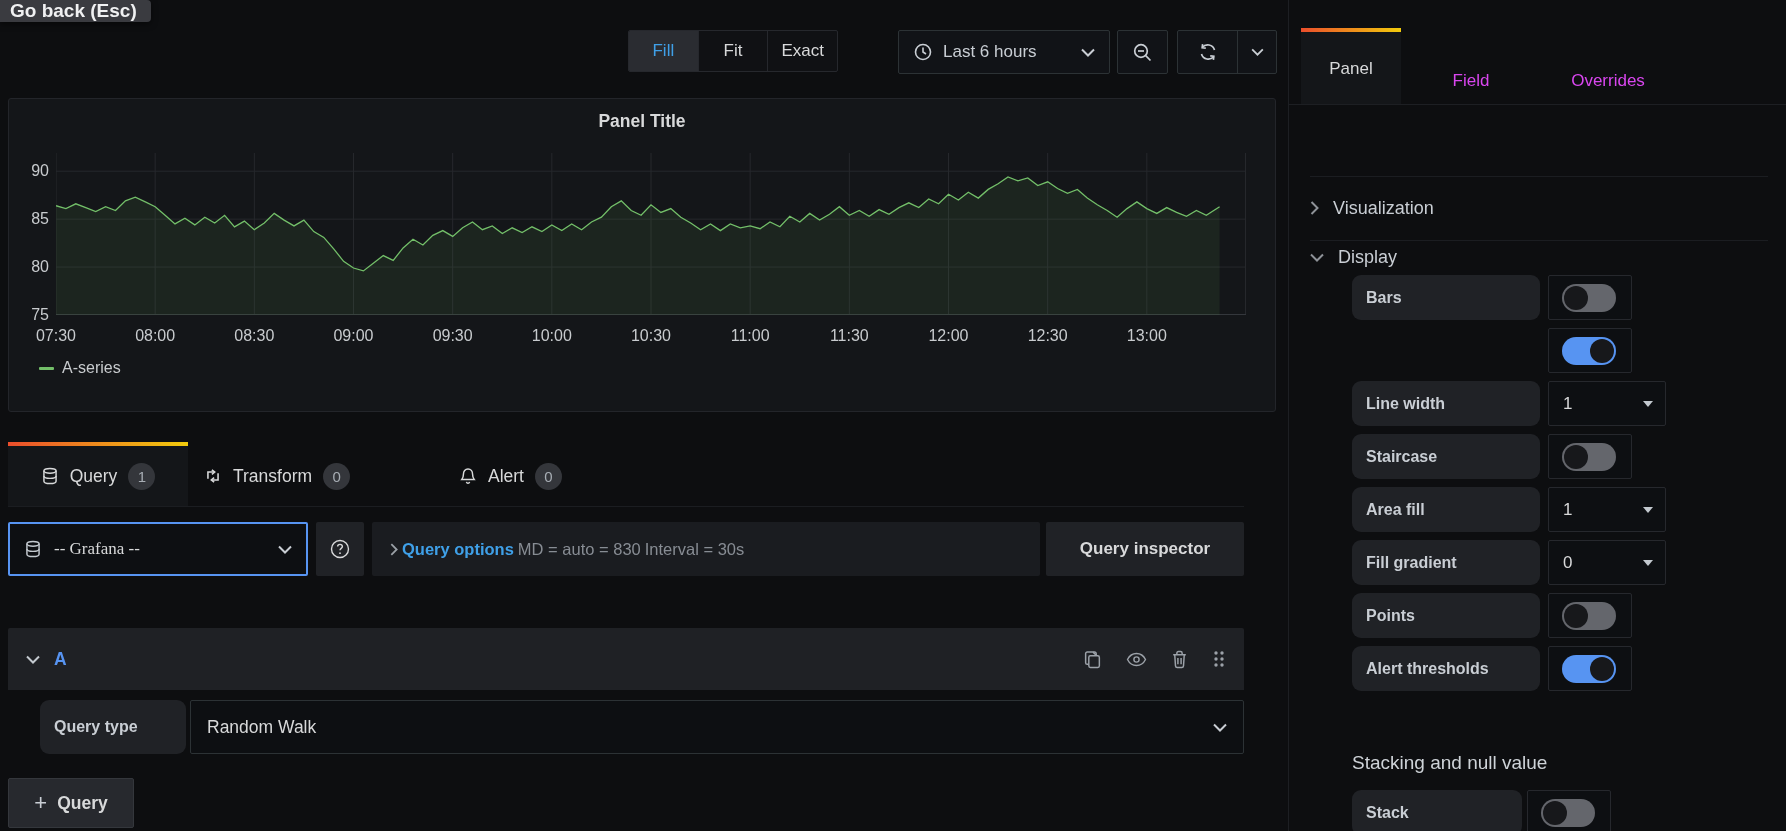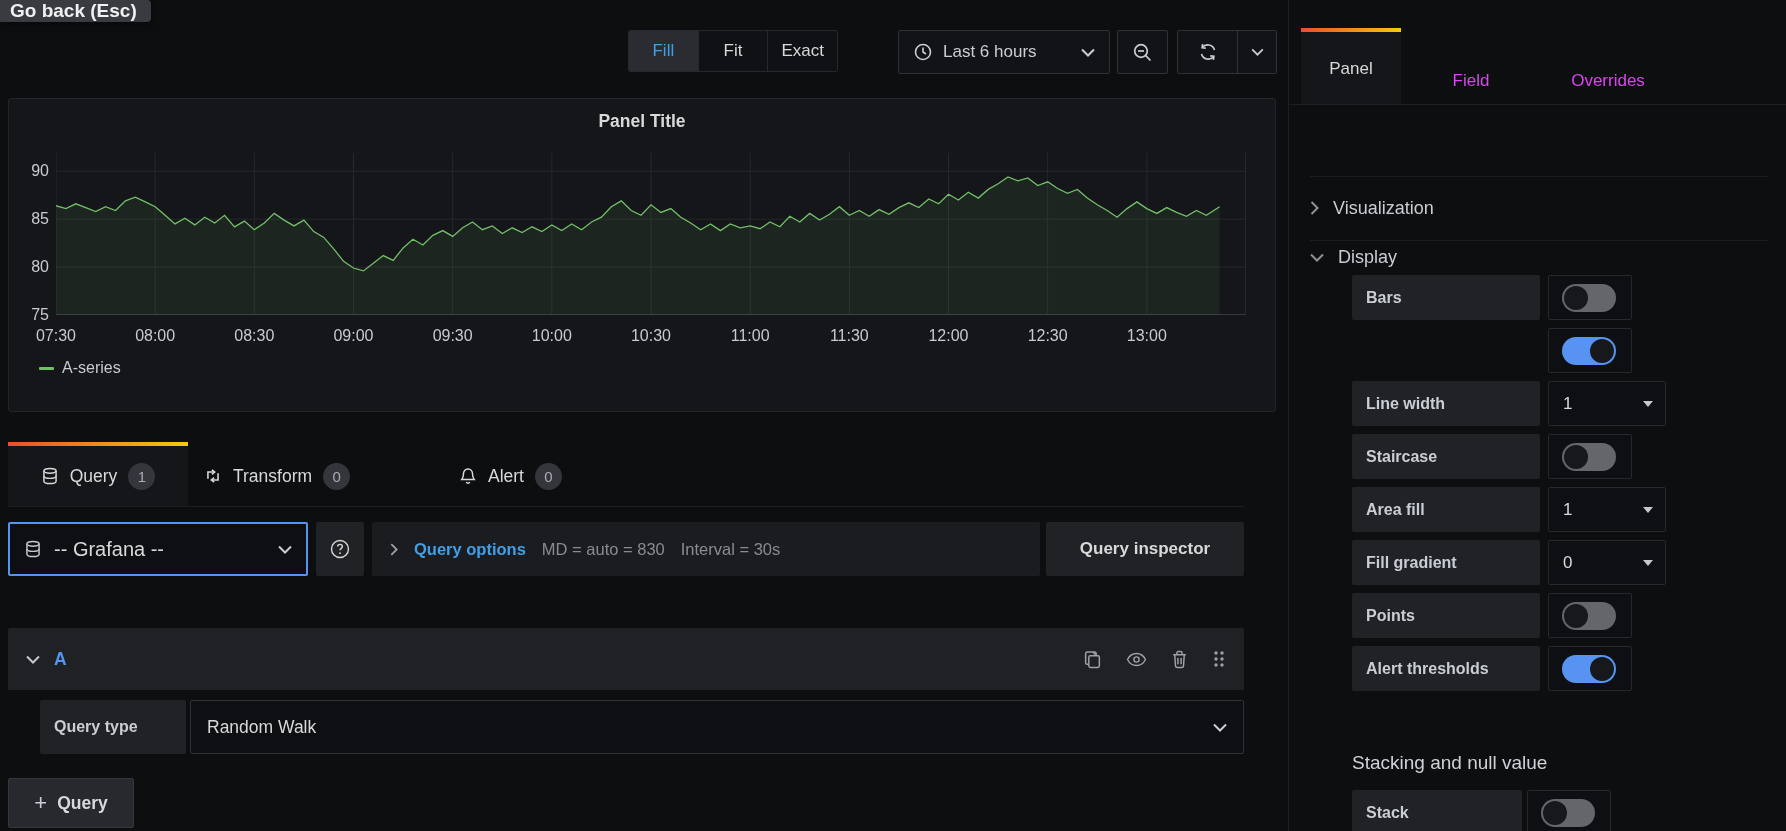--- a/index.html
+++ b/index.html
@@ -54,21 +54,21 @@
     border-radius:2px 2px 0 0;
   }
   .section-row {
     left:1310px; width:458px; display:flex; align-items:center; gap:14px;
     font-size:18px; font-weight:500; color:#c9ced4; cursor:pointer;
   }
   .section-sep { left:1310px; width:458px; height:1px; background:#1b1d21; }
   .chev { color:#8e9298; display:flex; }
 
   .opt-label {
-    background:#202226; border-radius:2px; color:#c9ced4;
+    background:#202226; border-radius:9px; color:#c9ced4;
     font-size:16px; font-weight:600; display:flex; align-items:center; padding-left:14px;
   }
   .ctrl-box {
     background:#0d0f12; border:1px solid #26282d; border-radius:2px;
     display:flex; align-items:center;
   }
   .switch {
     position:relative; width:54px; height:28px; border-radius:14px;
     background:#64666c; margin-left:13px; cursor:pointer;
   }
@@ -107,29 +107,29 @@
   .badge {
     min-width:27px; height:27px; border-radius:14px; background:#34363b;
     color:#a7adb4; font-size:15px; font-weight:normal;
     display:flex; align-items:center; justify-content:center; padding:0 6px;
   }
 
   
   .ds-select {
     left:8px; top:522px; width:300px; height:54px; background:#0d0f12;
     border:2px solid #5794f2; border-radius:2px; display:flex; align-items:center;
-    padding:0 14px; gap:12px; font-size:20px; color:#d8d9da; cursor:pointer;
+    padding:0 14px; gap:12px; font-size:17px; color:#d8d9da; cursor:pointer;font-family:Liberation Serif, serif;
   }
   .help-btn {
     left:316px; top:522px; width:48px; height:54px; background:#202226; border-radius:2px;
     display:flex; align-items:center; justify-content:center; color:#d8d9da; cursor:pointer;
   }
   .opts-bar {
     left:372px; top:522px; width:668px; height:54px; background:#1a1c20; border-radius:2px;
-    display:flex; align-items:center; gap:16px; padding:0 18px; cursor:pointer;
+    display:flex; align-items:center; gap:4px; padding:0 18px; cursor:pointer;
   }
   .opts-link { color:#3fa0e8; font-size:16.5px; font-weight:600; }
   .opts-meta { color:#878c93; font-size:16.5px; }
   .inspector-btn {
     left:1046px; top:522px; width:198px; height:54px; background:#202226; border-radius:2px;
     display:flex; align-items:center; justify-content:center;
     font-size:17px; font-weight:600; color:#d8d9da; cursor:pointer;
   }
 
   

